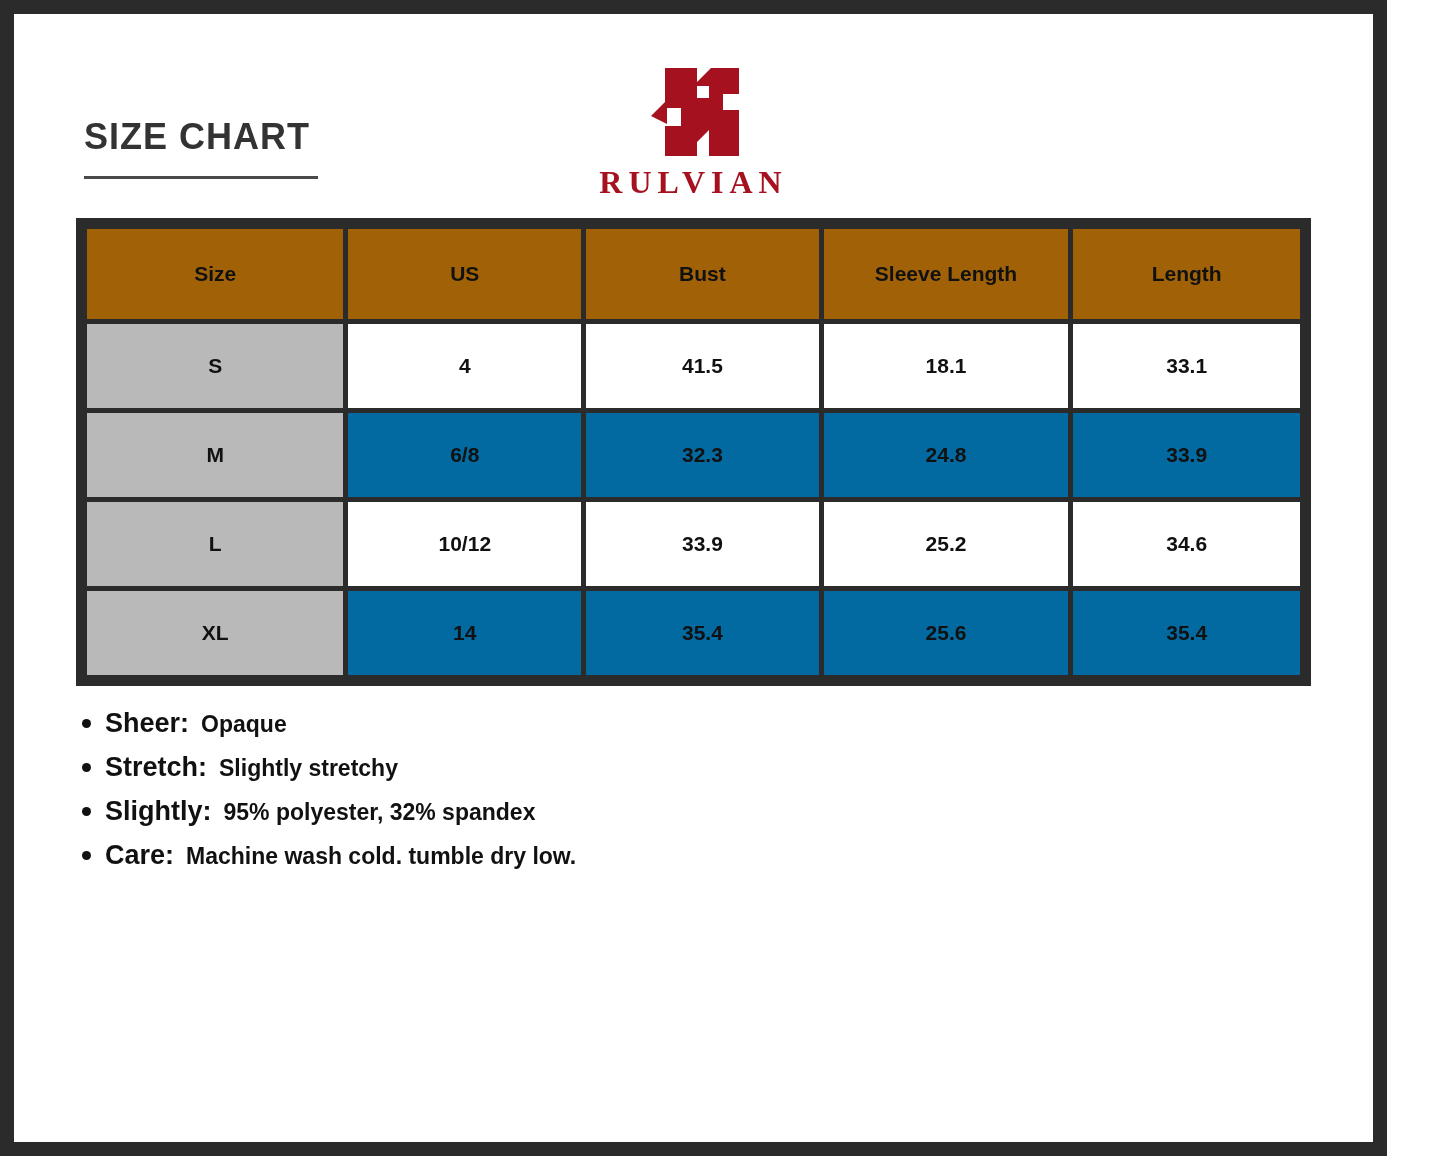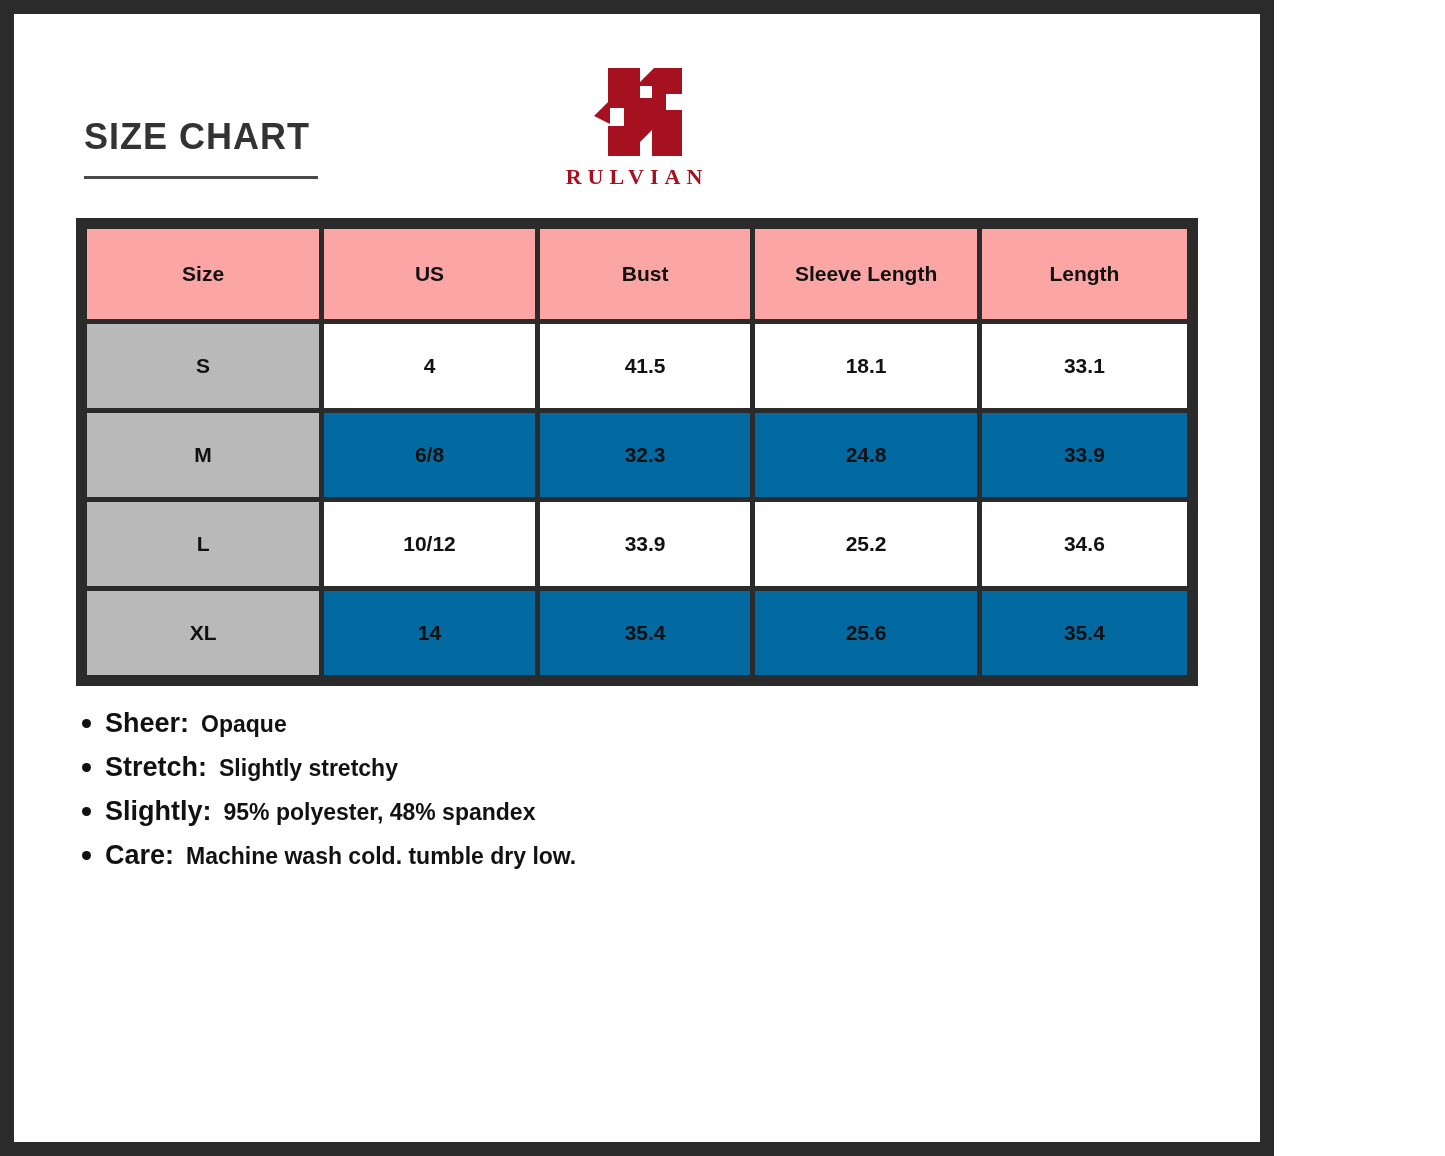--- a/index.html
+++ b/index.html
@@ -9,21 +9,21 @@
   }
   body {
     width: 1445px;
     height: 1156px;
     font-family: "Liberation Sans", sans-serif;
     color: #1a1a1a;
     overflow: hidden;
   }
   .page {
     position: relative;
-    width: 1274px;
+    width: 1387px;
     height: 1156px;
     box-sizing: border-box;
     background: #ffffff;
     border: 14px solid #2b2b2b;
     padding: 0;
   }
   .inner {
     position: relative;
     width: 100%;
     height: 100%;
@@ -61,21 +61,21 @@
     transform: translateX(-50%);
     text-align: center;
     width: 320px;
   }
   .brand-mark {
     display: block;
     margin: 0 auto;
   }
   .brand-name {
     margin-top: 4px;
-    font-size: 22px;
+    font-size: 32px;
     font-weight: bold;
     letter-spacing: 6px;
     color: #a61120;
     font-family: "Liberation Serif", serif;
   }
 
   
   .table-wrap {
     margin-top: 10px;
     border: 6px solid #2b2b2b;
@@ -92,21 +92,21 @@
   table.size-table td {
     height: 84px;
     text-align: center;
     vertical-align: middle;
     font-size: 21px;
     font-weight: bold;
     color: #111111;
     padding: 0;
   }
   table.size-table thead th {
-    background: #fca5a5;
+    background: #a16207;
     height: 90px;
   }
   td.size-cell {
     background: #b9b9b9;
     font-size: 23px;
   }
   td.val {
     background: #ffffff;
     font-size: 23px;
   }
@@ -233,21 +233,21 @@
         <span class="note-value">Opaque</span>
       </div>
       <div class="note-row">
         <span class="bullet"></span>
         <span class="note-label">Stretch:</span>
         <span class="note-value">Slightly stretchy</span>
       </div>
       <div class="note-row">
         <span class="bullet"></span>
         <span class="note-label">Slightly:</span>
-        <span class="note-value">95% polyester, 48% spandex</span>
+        <span class="note-value">95% polyester, 32% spandex</span>
       </div>
       <div class="note-row">
         <span class="bullet"></span>
         <span class="note-label">Care:</span>
         <span class="note-value">Machine wash cold. tumble dry low.</span>
       </div>
     </div>
 
   </div>
 </div>

